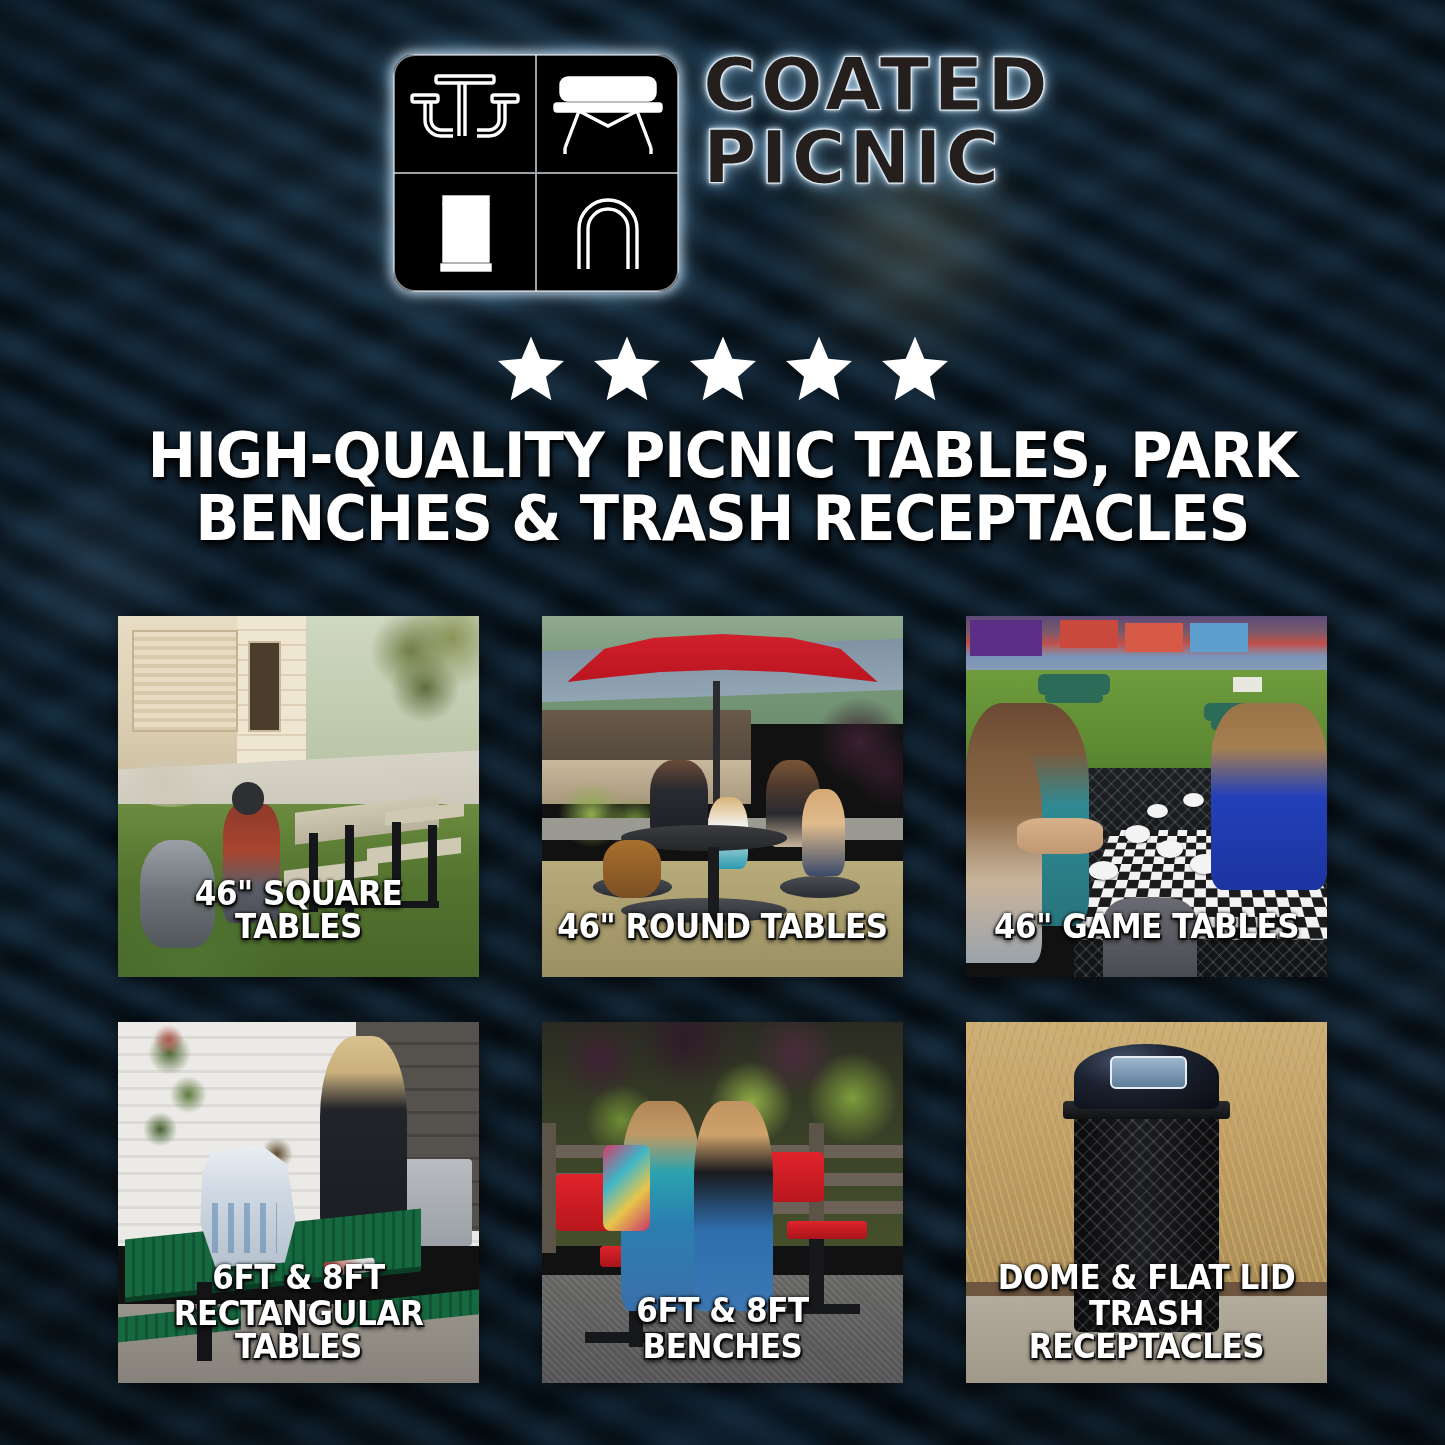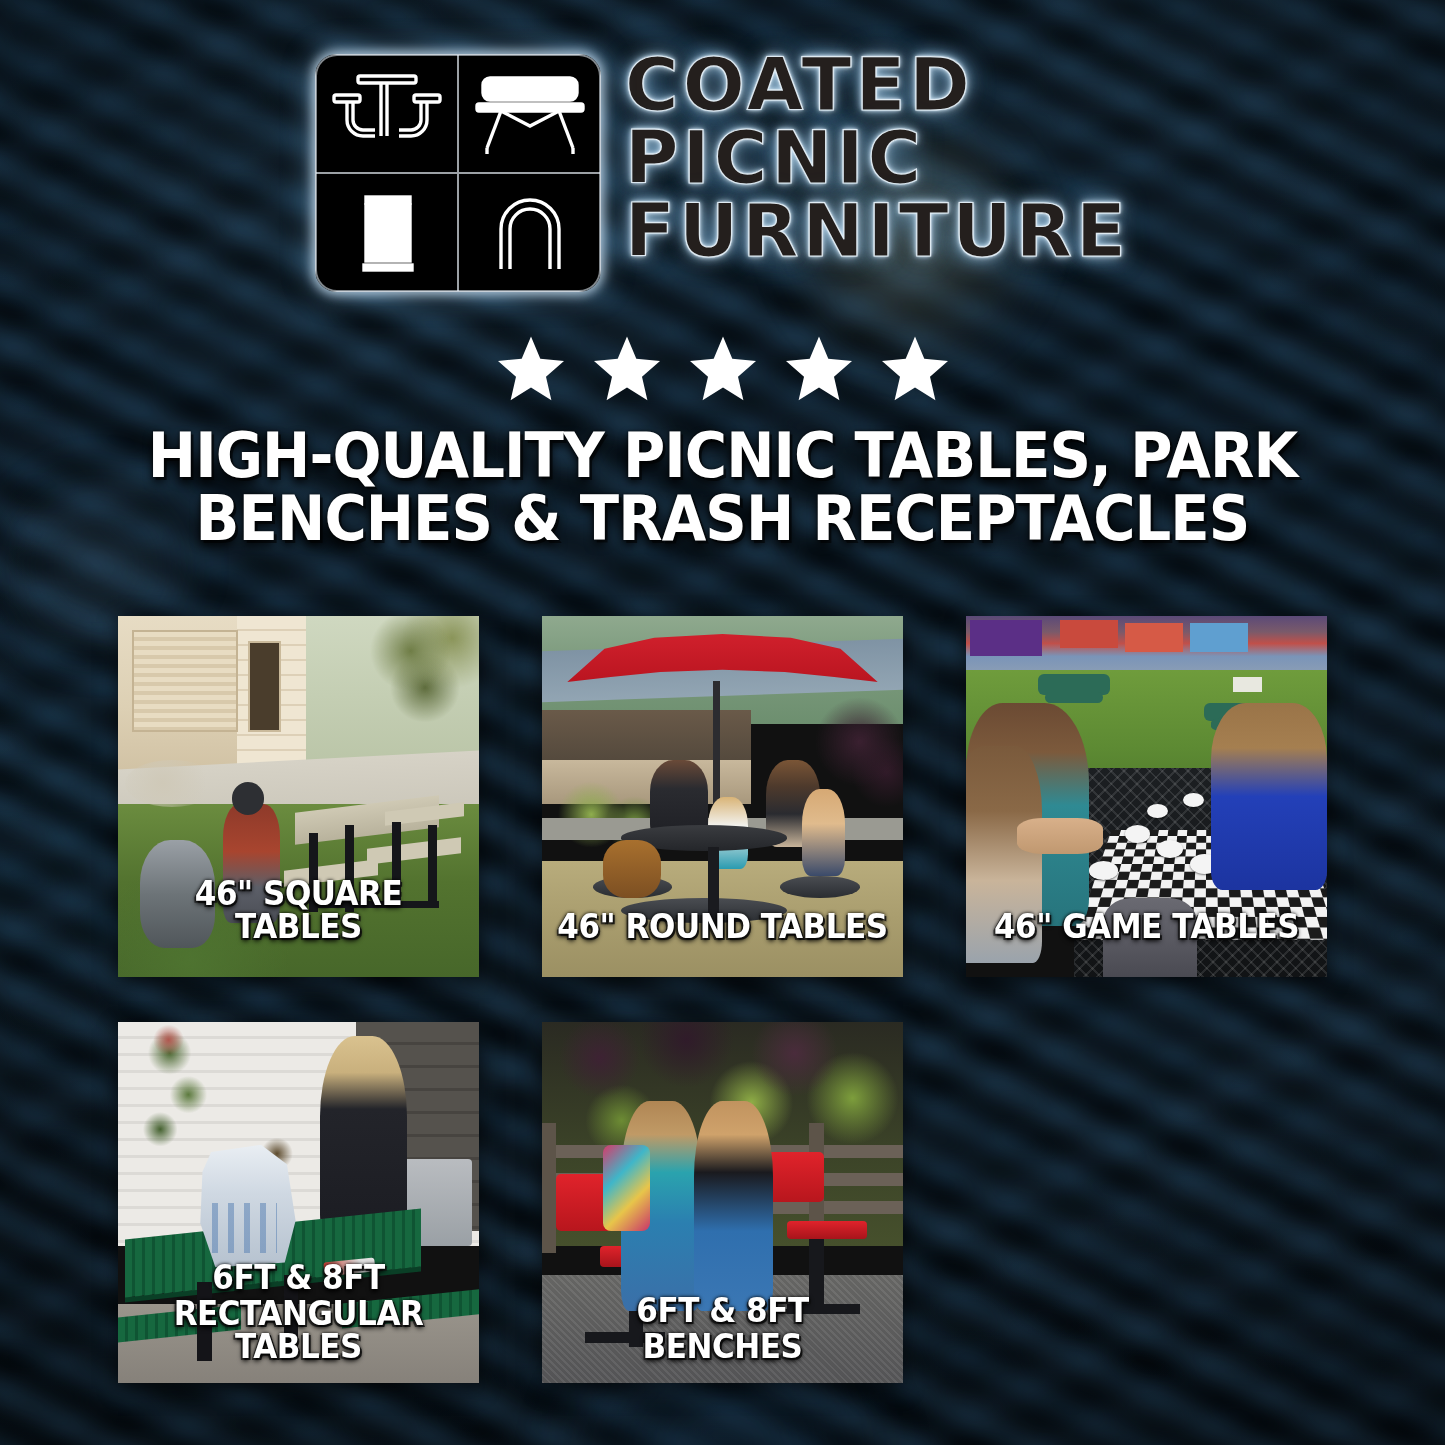--- a/index.html
+++ b/index.html
@@ -350,21 +350,20 @@
             <path d="M30 80 V40 a29 29 0 0 1 58 0 V80"></path>
             <path d="M39 80 V40 a20 20 0 0 1 40 0 V80"></path>
           </svg>
         </div>
 
       </div>
 
       <div class="wordmark">
         <div class="wm-line wm-1">COATED</div>
         <div class="wm-line wm-2">PICNIC</div>
-        <div class="wm-line wm-3">FURNITURE</div>
       </div>
 
     </div>
 
     <div class="stars">
       <svg class="star" viewBox="0 0 24 24">
           <polygon fill="#fff" points="12,1.2 15.1,8.6 23,9.3 17,14.6 18.8,22.4 12,18.2 5.2,22.4 7,14.6 1,9.3 8.9,8.6"></polygon>
         </svg>
       <svg class="star" viewBox="0 0 24 24">
           <polygon fill="#fff" points="12,1.2 15.1,8.6 23,9.3 17,14.6 18.8,22.4 12,18.2 5.2,22.4 7,14.6 1,9.3 8.9,8.6"></polygon>
@@ -514,17 +513,32 @@
           <div class="t5-boy1"></div>
           <div class="t5-boy2"></div>
           <div class="t5-pack"></div>
         </div>
         <div class="cap cap-2">
           <span class="l1">6FT &amp; 8FT</span>
           <span class="l2">BENCHES</span>
         </div>
       </div>
 
+      <div class="tile">
+        <div class="scene">
+          <div class="t6-grass"></div>
+          <div class="t6-dirt"></div>
+          <div class="t6-path"></div>
+          <div class="t6-body"></div>
+          <div class="t6-collar"></div>
+          <div class="t6-dome"></div>
+          <div class="t6-slot"></div>
+        </div>
+        <div class="cap cap-2">
+          <span class="l1">DOME &amp; FLAT LID</span>
+          <span class="l2">TRASH RECEPTACLES</span>
+        </div>
+      </div>
 
     </div>
 
   </div>
 </div>
 
 </body></html>

